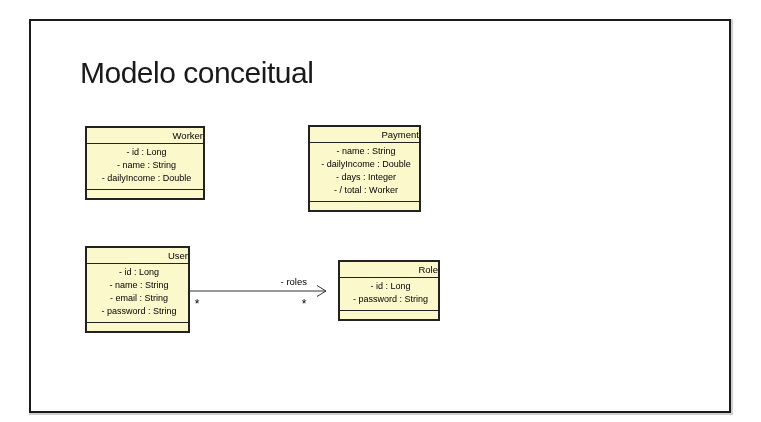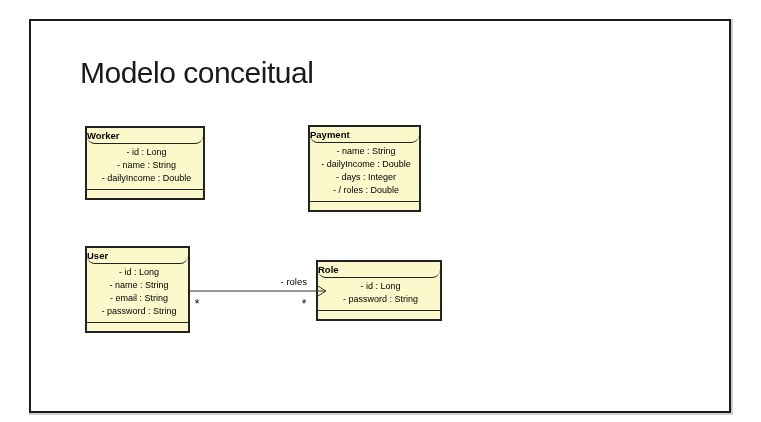--- a/index.html
+++ b/index.html
@@ -38,25 +38,24 @@
     position: absolute;
     box-sizing: border-box;
     background: var(--class-fill, #fbf8cc);
     border: 2px solid var(--class-border, #222222);
     color: #000000;
     font-size: 9px;
   }
   .uml-class-title {
     height: 15px;
     line-height: 15px;
-    text-align: left;
-    font-weight: bold;
+    text-align: right;
+    font-weight: normal;
     font-size: 9.5px;
     border-bottom: 1px solid var(--class-border, #222222);
-    border-radius: 8px;
   }
   .uml-class-attrs {
     padding: 2px 2px 4px 5px;
   }
   .uml-attr {
     line-height: 13px;
     white-space: nowrap;
     text-align: center;
   }
   .uml-class-ops {
@@ -92,37 +91,37 @@
     </div>
     <div class="uml-class-ops"></div>
   </div>
 
   <div class="uml-class" style="left:308px; top:125px; width:113px;">
     <div class="uml-class-title">Payment</div>
     <div class="uml-class-attrs">
       <div class="uml-attr">- name : String</div>
       <div class="uml-attr">- dailyIncome : Double</div>
       <div class="uml-attr">- days : Integer</div>
-      <div class="uml-attr">- / roles : Double</div>
+      <div class="uml-attr">- / total : Worker</div>
     </div>
     <div class="uml-class-ops"></div>
   </div>
 
   <div class="uml-class" style="left:85px; top:246px; width:105px;">
     <div class="uml-class-title">User</div>
     <div class="uml-class-attrs">
       <div class="uml-attr">- id : Long</div>
       <div class="uml-attr">- name : String</div>
       <div class="uml-attr">- email : String</div>
       <div class="uml-attr">- password : String</div>
     </div>
     <div class="uml-class-ops"></div>
   </div>
 
-  <div class="uml-class" style="left:316px; top:260px; width:126px;">
+  <div class="uml-class" style="left:338px; top:260px; width:102px;">
     <div class="uml-class-title">Role</div>
     <div class="uml-class-attrs">
       <div class="uml-attr">- id : Long</div>
       <div class="uml-attr">- password : String</div>
     </div>
     <div class="uml-class-ops"></div>
   </div>
 
   <svg class="assoc-svg" width="155" height="58" viewBox="0 0 155 58">
     <line x1="7" y1="31" x2="143" y2="31" stroke="#333333" stroke-width="1"></line>

